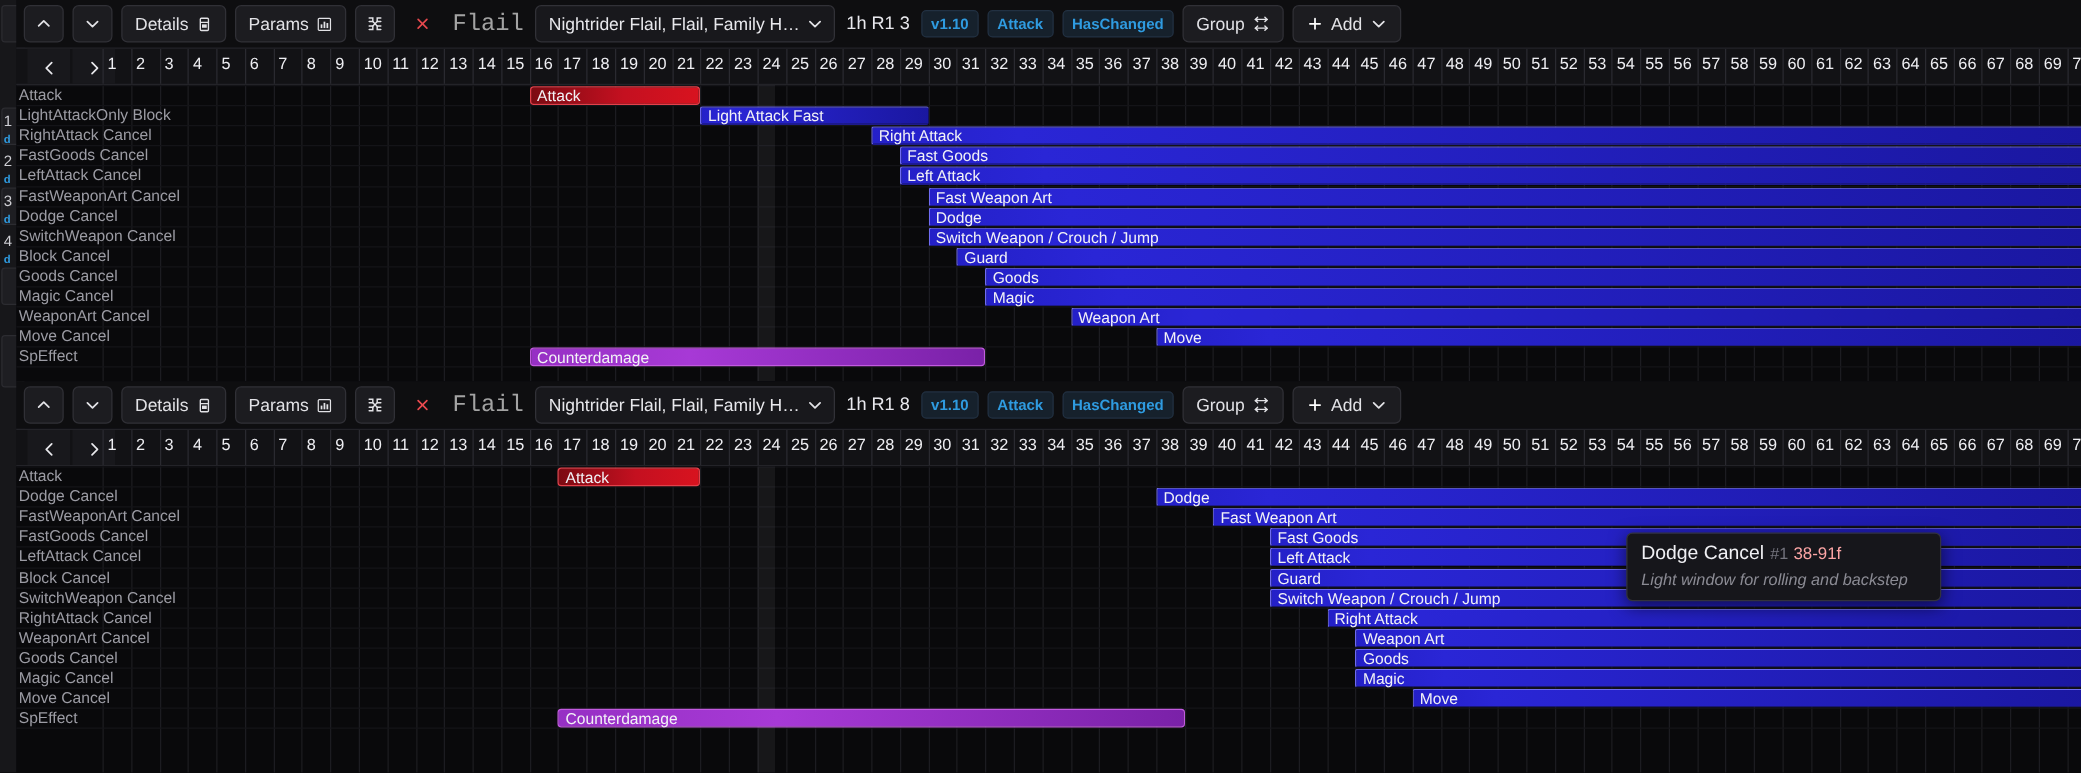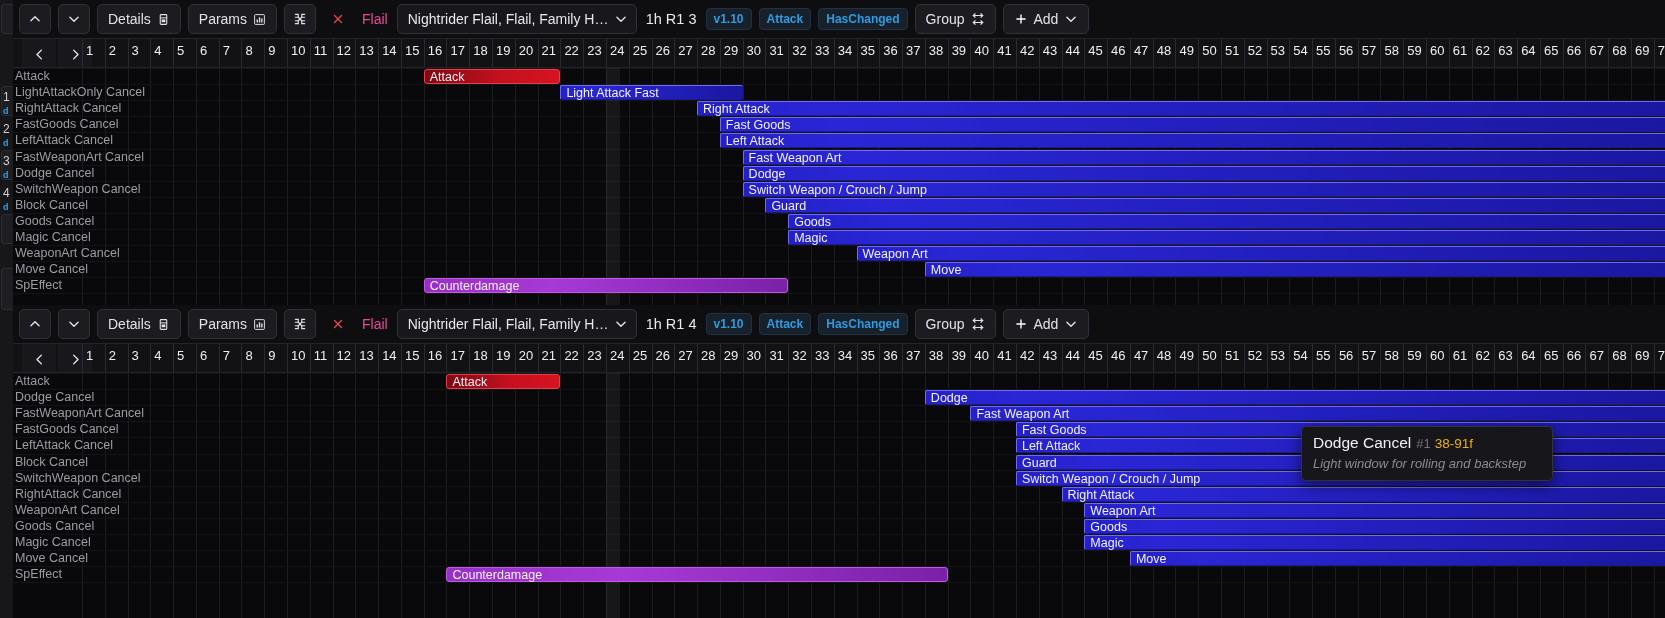--- a/index.html
+++ b/index.html
@@ -49,21 +49,21 @@
     border: 1px solid #303036;
     border-radius: 5px;
     color: #e2e2e6;
     font-size: 14px;
     white-space: nowrap;
     cursor: pointer;
   }
   .tb-btn.icononly { padding: 0 8px; width: 32px; }
   .tb-btn.arrow { width: 32px; padding: 0; font-size: 13px; }
   .tb-btn.xbtn { color: #e5484d; width: 30px; padding: 0; background: transparent; border: none; font-size: 16px; }
-  .tb-label { font-size: 14px; color: #ec4899; padding: 0 2px; white-space: nowrap; }
+  .tb-label { font-size: 19px; color: #a3a3a3; padding: 0 2px; white-space: nowrap; font-family: Liberation Mono, monospace; }
   .tb-select {
     display: flex; align-items: center; justify-content: space-between;
     height: 30px; width: 240px;
     padding: 0 8px 0 10px;
     background: #18181c;
     border: 1px solid #313137;
     border-radius: 5px;
     color: #e8e8ec;
     font-size: 14px;
     cursor: pointer;
@@ -169,21 +169,21 @@
     background: #16161b;
     border: 1px solid #33333c;
     border-radius: 5px;
     padding: 7px 11px 9px 11px;
     z-index: 40;
     box-shadow: 0 4px 14px rgba(0,0,0,0.55);
     width: 252px;
   }
   .tt-title { font-size: 15.5px; color: #f0f0f4; white-space: nowrap; }
   .tt-idx { font-size: 13px; color: #74747e; margin-left: 5px; }
-  .tt-id { font-size: 13.5px; color: #eab308; margin-left: 4px; }
+  .tt-id { font-size: 13.5px; color: #fca5a5; margin-left: 4px; }
   .tt-desc { font-size: 13px; color: #8b8b94; font-style: italic; margin-top: 4px; white-space: nowrap; }
 </style>
 </head>
 <body>
 
 <div id="root">
     <div class="bg-strip">
       <div class="bs-box" style="top: 4px; height: 30px;"></div>
       <div class="bs-box" style="top: 86px; height: 30px;"></div>
       <div class="bs-box" style="top: 150px; height: 30px;"></div>
@@ -604,21 +604,21 @@
         <div class="grid-h" style="top: 128.8px;"></div>
         <div class="grid-h" style="top: 144.9px;"></div>
         <div class="grid-h" style="top: 161px;"></div>
         <div class="grid-h" style="top: 177.1px;"></div>
         <div class="grid-h" style="top: 193.2px;"></div>
         <div class="grid-h" style="top: 209.3px;"></div>
         <div class="grid-h" style="top: 225.4px;"></div>
         <div class="playhead" style="left: 592.94px;"></div>
         <div class="rowlabel" style="top: 1px;">Attack</div>
         <div class="bar attack" style="left: 410.7px; width: 136.68px; top: 1px;">Attack</div>
-        <div class="rowlabel" style="top: 17.1px;">LightAttackOnly Cancel</div>
+        <div class="rowlabel" style="top: 17.1px;">LightAttackOnly Block</div>
         <div class="bar cancel" style="left: 547.38px; width: 182.24px; top: 17.1px;">Light Attack Fast</div>
         <div class="rowlabel" style="top: 33.2px;">RightAttack Cancel</div>
         <div class="bar cancel" style="left: 684.06px; width: 979.54px; top: 33.2px;">Right Attack</div>
         <div class="rowlabel" style="top: 49.3px;">FastGoods Cancel</div>
         <div class="bar cancel" style="left: 706.84px; width: 956.76px; top: 49.3px;">Fast Goods</div>
         <div class="rowlabel" style="top: 65.4px;">LeftAttack Cancel</div>
         <div class="bar cancel" style="left: 706.84px; width: 956.76px; top: 65.4px;">Left Attack</div>
         <div class="rowlabel" style="top: 81.5px;">FastWeaponArt Cancel</div>
         <div class="bar cancel" style="left: 729.62px; width: 933.98px; top: 81.5px;">Fast Weapon Art</div>
         <div class="rowlabel" style="top: 97.6px;">Dodge Cancel</div>
@@ -698,21 +698,21 @@
         </div>
         <span class="tb-label">Flail</span>
         <div class="tb-select">
           <span class="sel-text">Nightrider Flail, Flail, Family Hea...</span>
           <span class="ico">
             <svg width="14" height="14" viewBox="0 0 24 24" fill="none" stroke="#e2e2e6" stroke-width="2.4" stroke-linecap="round" stroke-linejoin="round">
               <polyline points="5,9 12,16 19,9"></polyline>
             </svg>
           </span>
         </div>
-        <span class="tb-meta">1h R1 4</span>
+        <span class="tb-meta">1h R1 8</span>
         <div class="badge">v1.10</div>
         <div class="badge">Attack</div>
         <div class="badge">HasChanged</div>
         <div class="tb-btn">
           <span>Group</span>
           <span class="ico">
             <svg width="14" height="14" viewBox="0 0 24 24" fill="none" stroke="#e2e2e6" stroke-width="2" stroke-linecap="round">
               <polyline points="7,3 4,6 7,9"></polyline>
               <polyline points="17,3 20,6 17,9"></polyline>
               <polyline points="7,15 4,18 7,21"></polyline>

